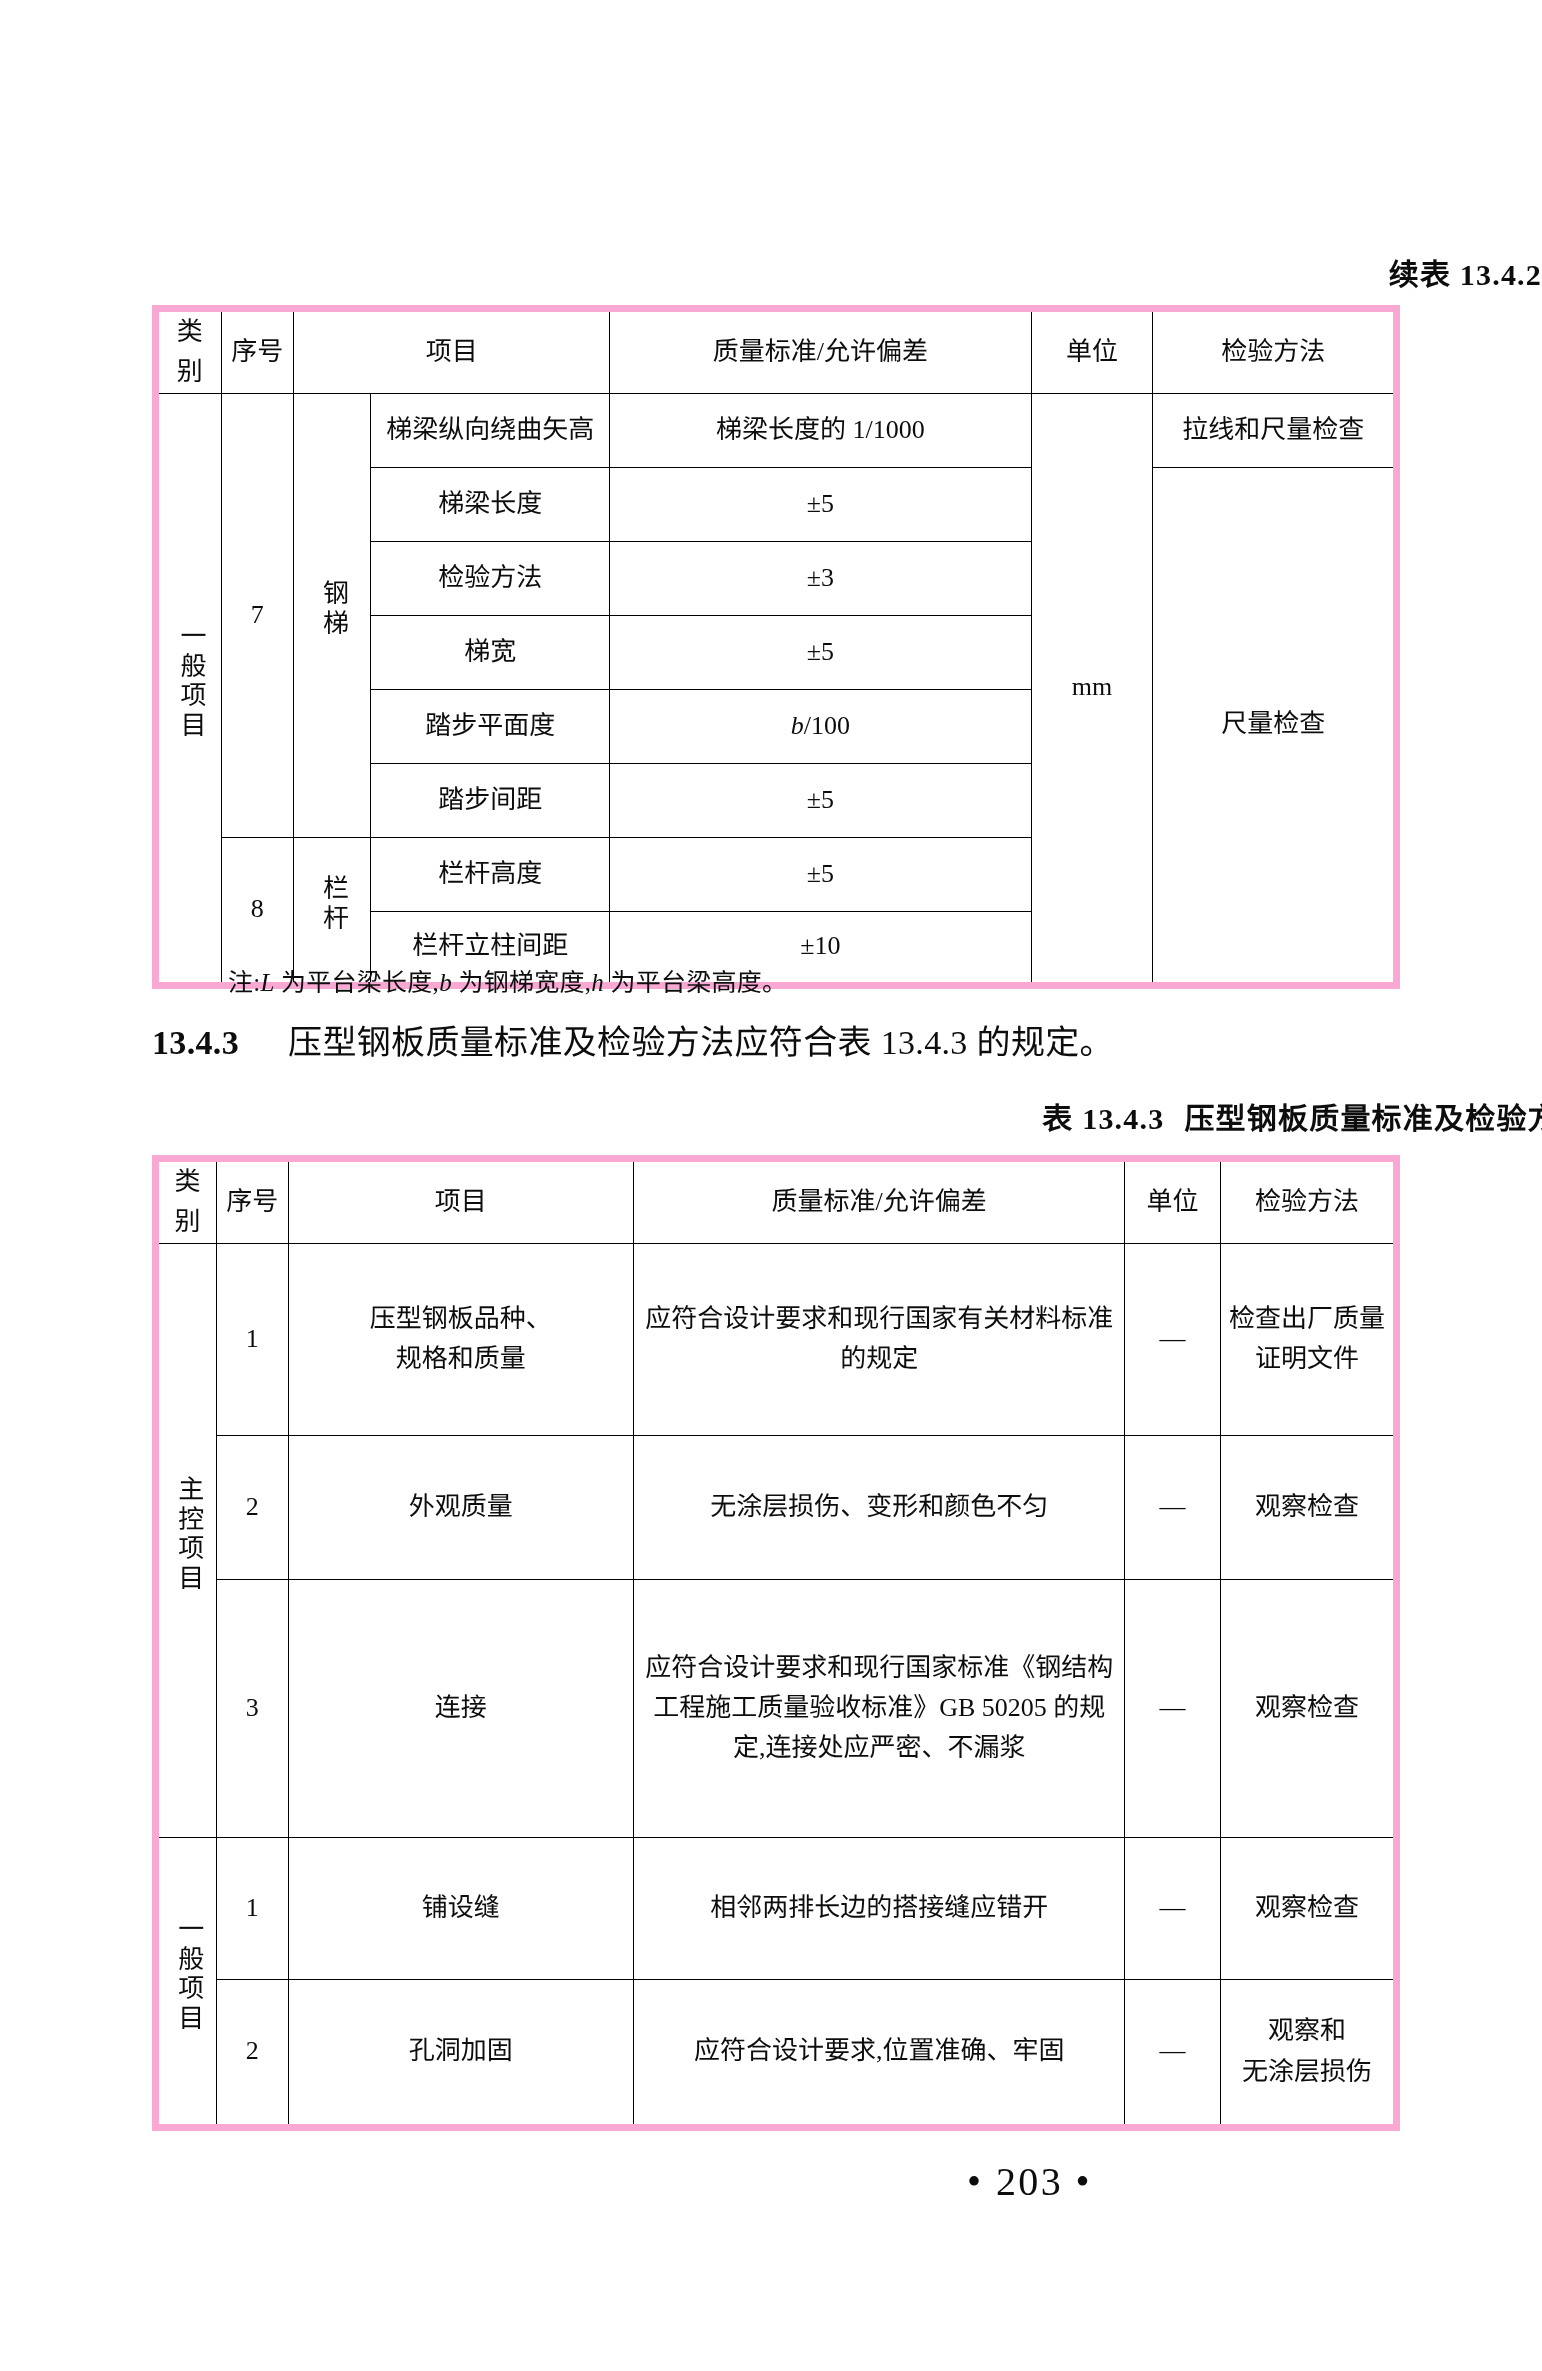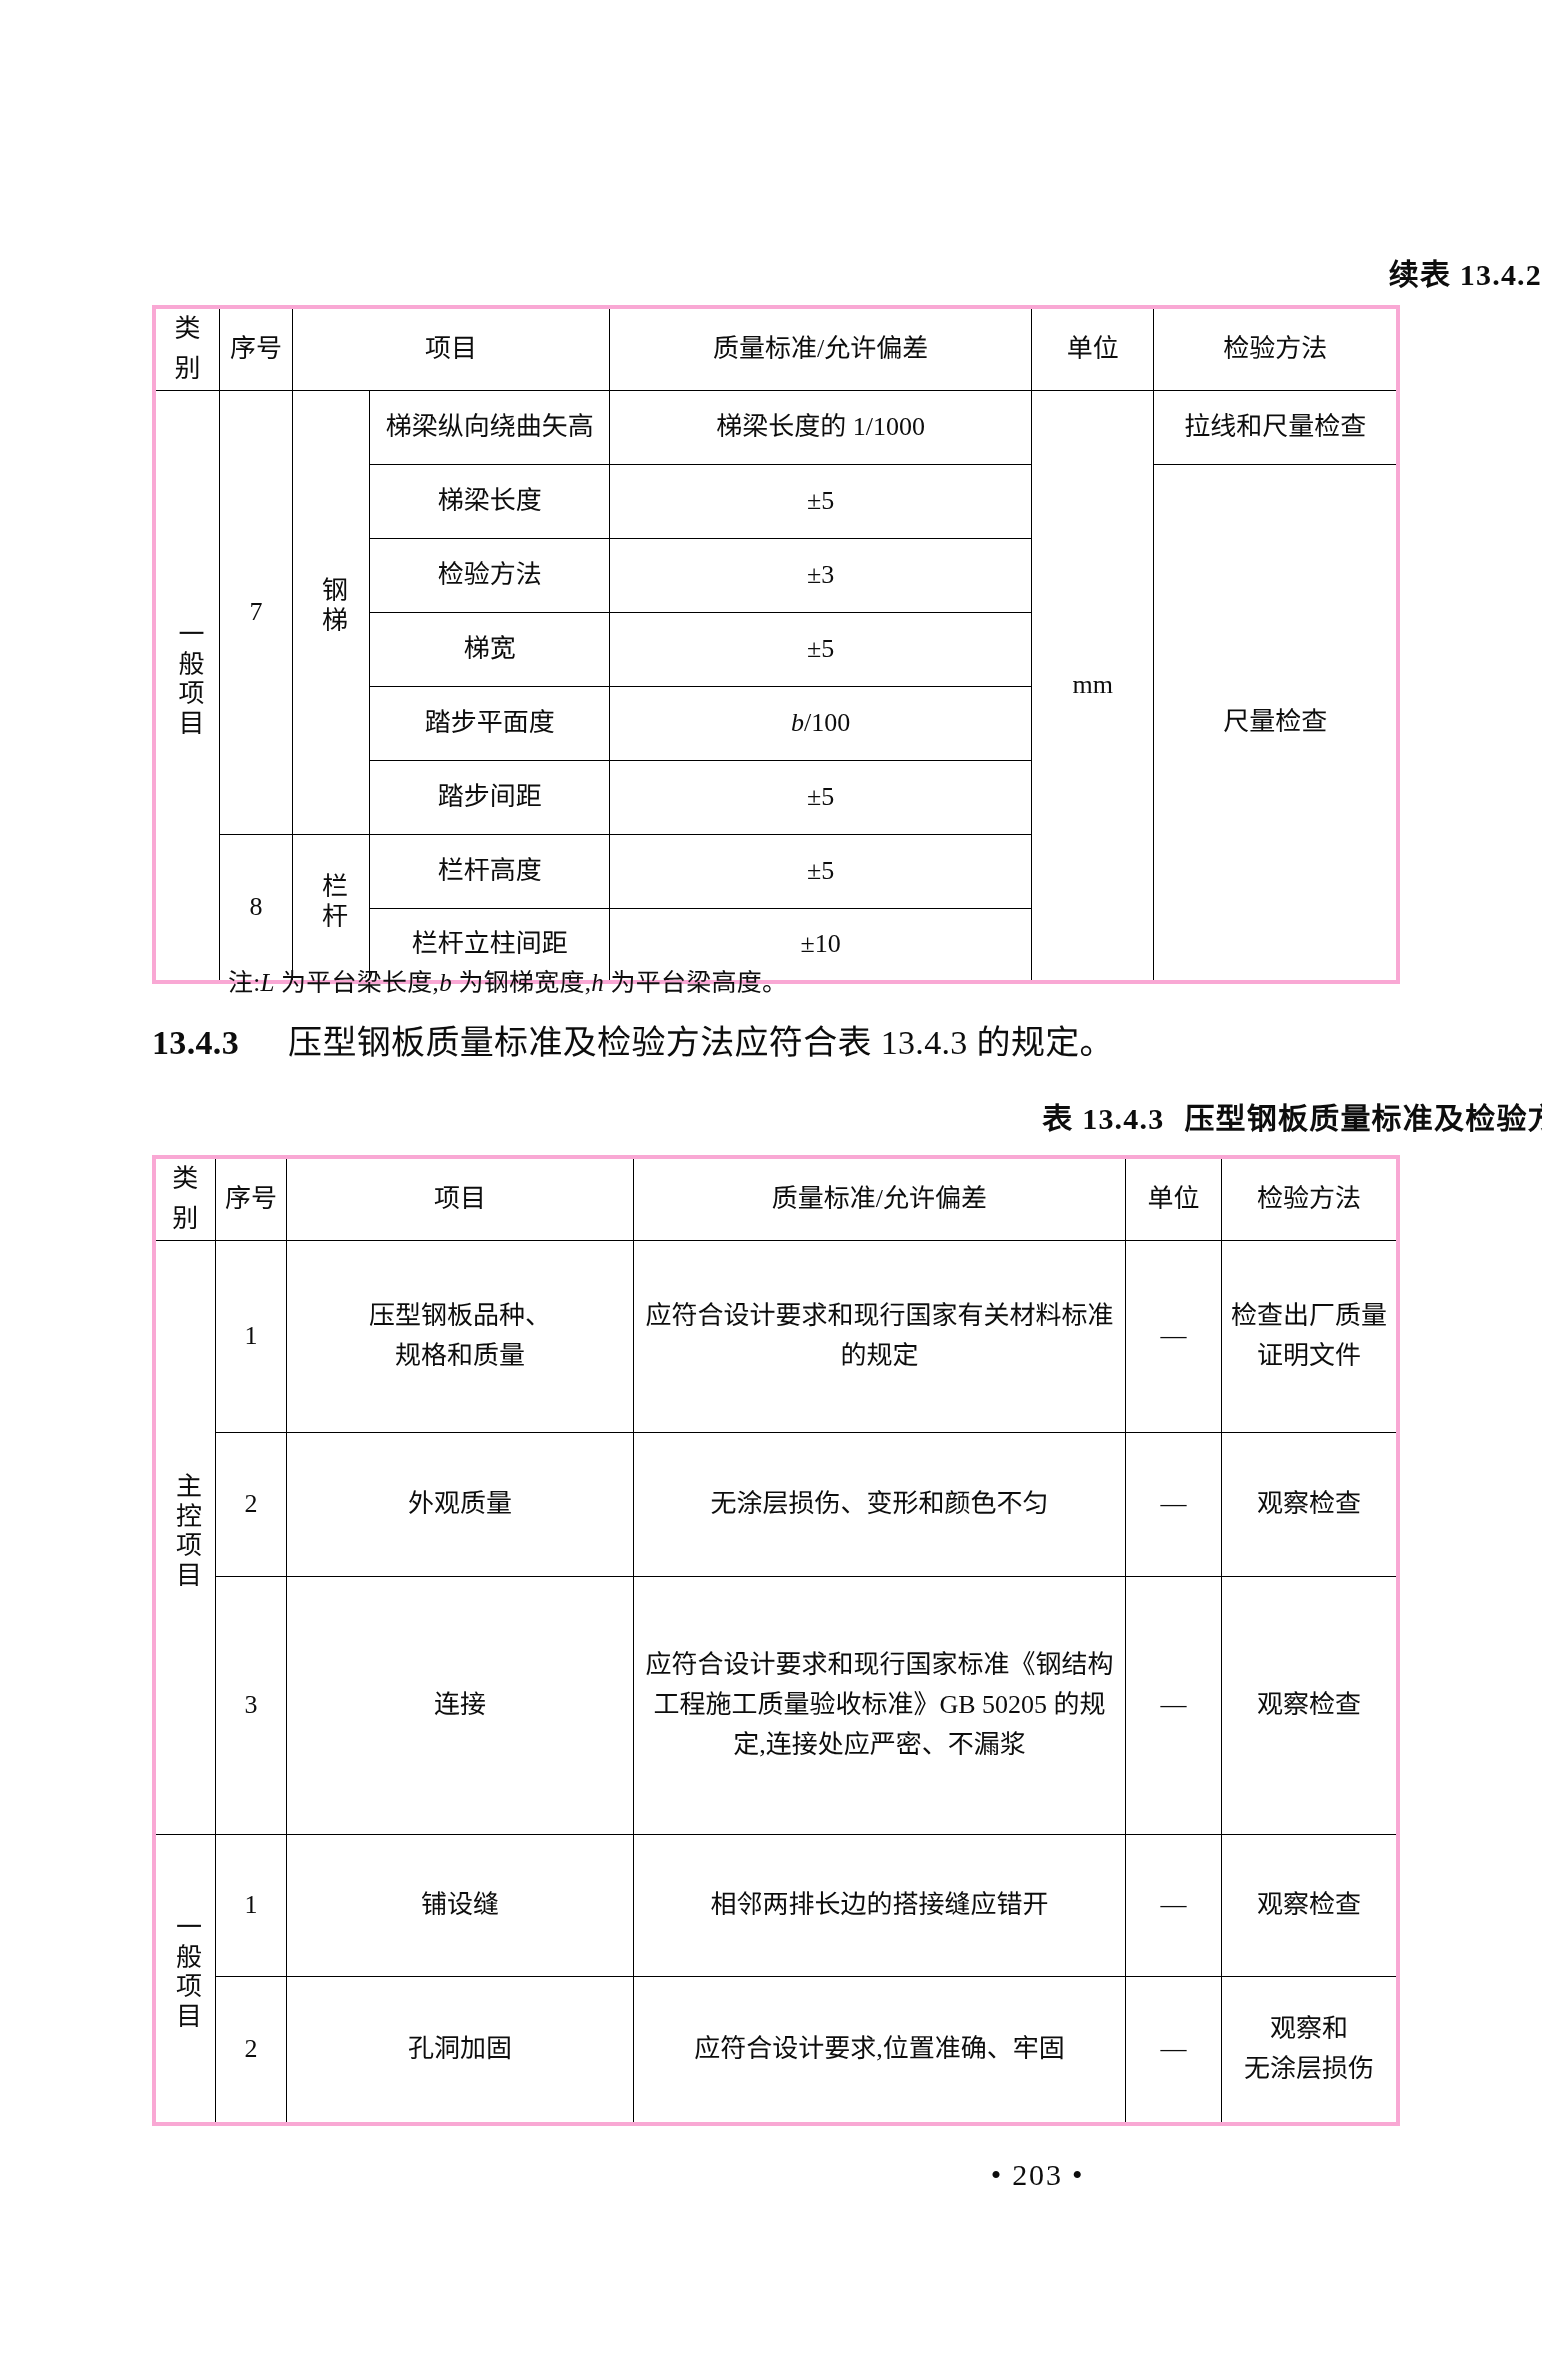--- a/index.html
+++ b/index.html
@@ -81,21 +81,21 @@
   table.doc-table td, table.doc-table th {
     border: 1.5px solid #000;
     text-align: center;
     vertical-align: middle;
     font-weight: normal;
     font-size: 26px;
     padding: 0 6px;
     line-height: 1.55;
   }
   table.doc-table {
-    border: 4px solid #f9a8d4;
+    border: 7px solid #f9a8d4;
     padding-left: 26px;
   }
   th.hdr { font-size: 27px; height: 62px; }
 
   .vtext {
     writing-mode: vertical-rl;
     text-orientation: upright;
     letter-spacing: 0.14em;
     display: inline-block;
     line-height: 1.1;
@@ -140,25 +140,25 @@
   col.t3-no   { width: 66px; }
   col.t3-item { width: 318px; }
   col.t3-std  { width: 452px; }
   col.t3-unit { width: 88px; }
   col.t3-meth { width: 162px; }
 
   .row-h { height: 74px; }
 
   #page-footer {
     position: absolute;
-    left: 16px;
+    left: 8px;
     top: 2158px;
     width: 1303px;
     text-align: center;
-    font-size: 30px;
+    font-size: 40px;
     letter-spacing: 0.06em;
   }
   #page-footer .pf-inner { margin-left: 740px; }
 </style>
 </head>
 <body>
 
 <div class="page">
 
   <div id="continued-caption" class="tbl-caption">续表 13.4.2</div>

